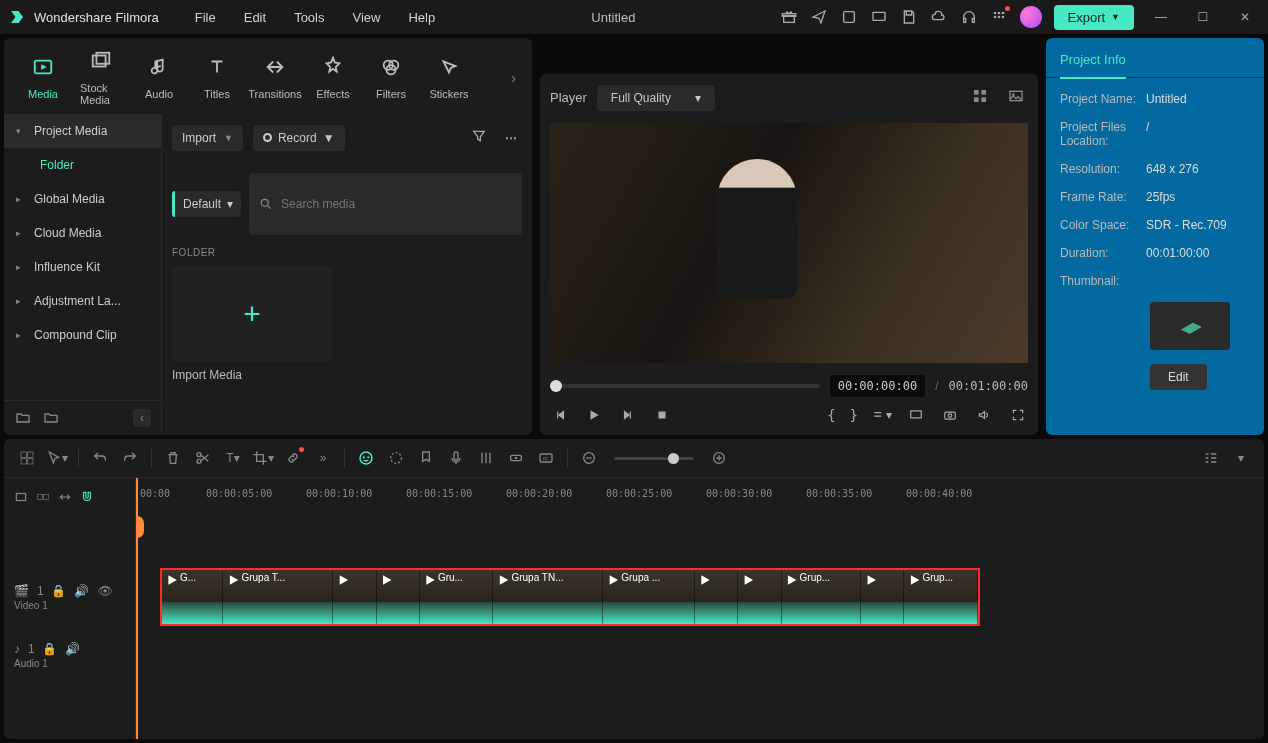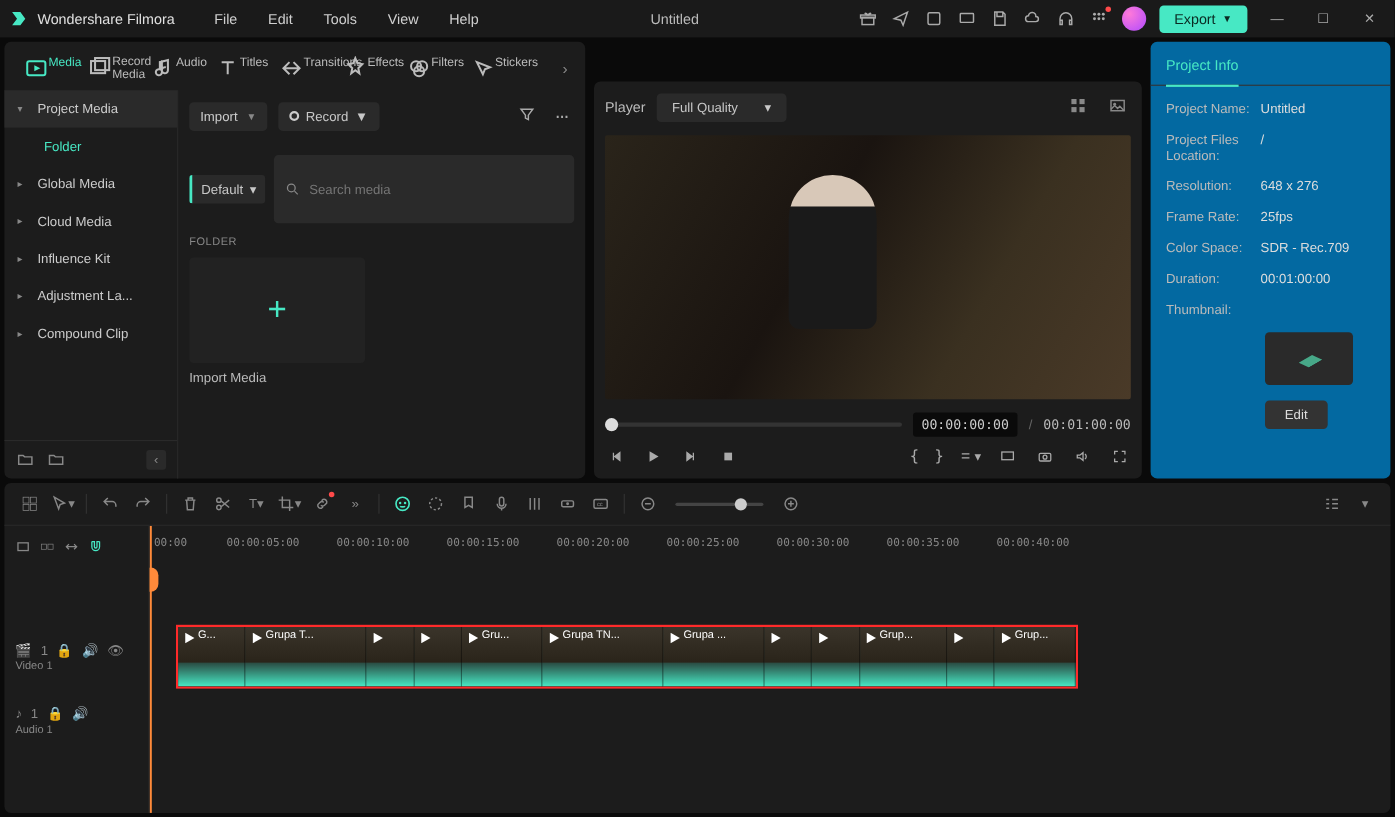--- a/index.html
+++ b/index.html
@@ -14,21 +14,21 @@
 .titlebar-icon { width: 18px; height: 18px; color: #aaa; cursor: pointer; display: flex; align-items: center; justify-content: center; }
 .indicator { position: relative; }
 .indicator::after { content: ''; position: absolute; top: -2px; right: -2px; width: 5px; height: 5px; background: #ff4a4a; border-radius: 50%; }
 .avatar { width: 22px; height: 22px; border-radius: 50%; background: radial-gradient(circle at 30% 30%, #ff7ad9, #b04aff); }
 .export-btn { background: #47e8c4; color: #0a2a22; padding: 5px 14px; border-radius: 4px; font-size: 13px; font-weight: 500; display: flex; align-items: center; gap: 6px; cursor: pointer; }
 .export-btn .chev { font-size: 9px; }
 .win-btn { width: 30px; height: 20px; display: flex; align-items: center; justify-content: center; color: #aaa; cursor: pointer; font-size: 12px; }
 .main { flex: 1; display: flex; gap: 8px; padding: 4px; min-height: 0; }
 .left-pane { width: 528px; background: #1c1c1c; border-radius: 6px; display: flex; flex-direction: column; min-height: 0; }
 .tabs { display: flex; align-items: center; padding: 8px 10px 4px 10px; gap: 0; }
-.tab { display: flex; flex-direction: row; align-items: flex-start; gap: 0; padding: 4px 8px; width: 58px; cursor: pointer; color: #bbb; font-size: 11px; }
+.tab { display: flex; flex-direction: column; align-items: center; gap: 10px; padding: 4px 8px; width: 58px; cursor: pointer; color: #bbb; font-size: 11px; }
 .tab.active { color: #47e8c4; }
 .tab-icon { width: 22px; height: 22px; display: flex; align-items: center; justify-content: center; }
 .tabs .chev-right { margin-left: auto; color: #888; font-size: 14px; cursor: pointer; padding: 4px 6px; }
 .left-body { display: flex; flex: 1; min-height: 0; }
 .sidebar { width: 158px; display: flex; flex-direction: column; border-right: 1px solid #2a2a2a; }
 .side-item { display: flex; align-items: center; gap: 8px; padding: 10px 12px; font-size: 12px; color: #ccc; cursor: pointer; }
 .side-item .chev { font-size: 9px; color: #888; width: 10px; }
 .side-item.project { background: #2a2a2a; }
 .side-sub { padding: 10px 12px 10px 36px; font-size: 12px; color: #47e8c4; cursor: pointer; }
 .side-bottom { margin-top: auto; display: flex; align-items: center; gap: 10px; padding: 8px 10px; border-top: 1px solid #2a2a2a; }
@@ -204,21 +204,21 @@
           </div>
           <span>Media</span>
         </div>
       <div class="tab">
           <div class="tab-icon">
             <svg viewBox="0 0 24 24" width="22" height="22">
               <rect x="3" y="6" width="14" height="12" stroke="currentColor" fill="none" stroke-width="2"></rect>
               <rect x="7" y="3" width="14" height="12" stroke="currentColor" fill="none" stroke-width="2"></rect>
             </svg>
           </div>
-          <span>Record Media</span>
+          <span>Stock Media</span>
         </div>
       <div class="tab">
           <div class="tab-icon">
             <svg viewBox="0 0 24 24" width="22" height="22">
               <path d="M10 4v12a3 3 0 11-2-2.8V6l8-2v10a3 3 0 11-2-2.8" stroke="currentColor" fill="none" stroke-width="2"></path>
             </svg>
           </div>
           <span>Audio</span>
         </div>
       <div class="tab">

